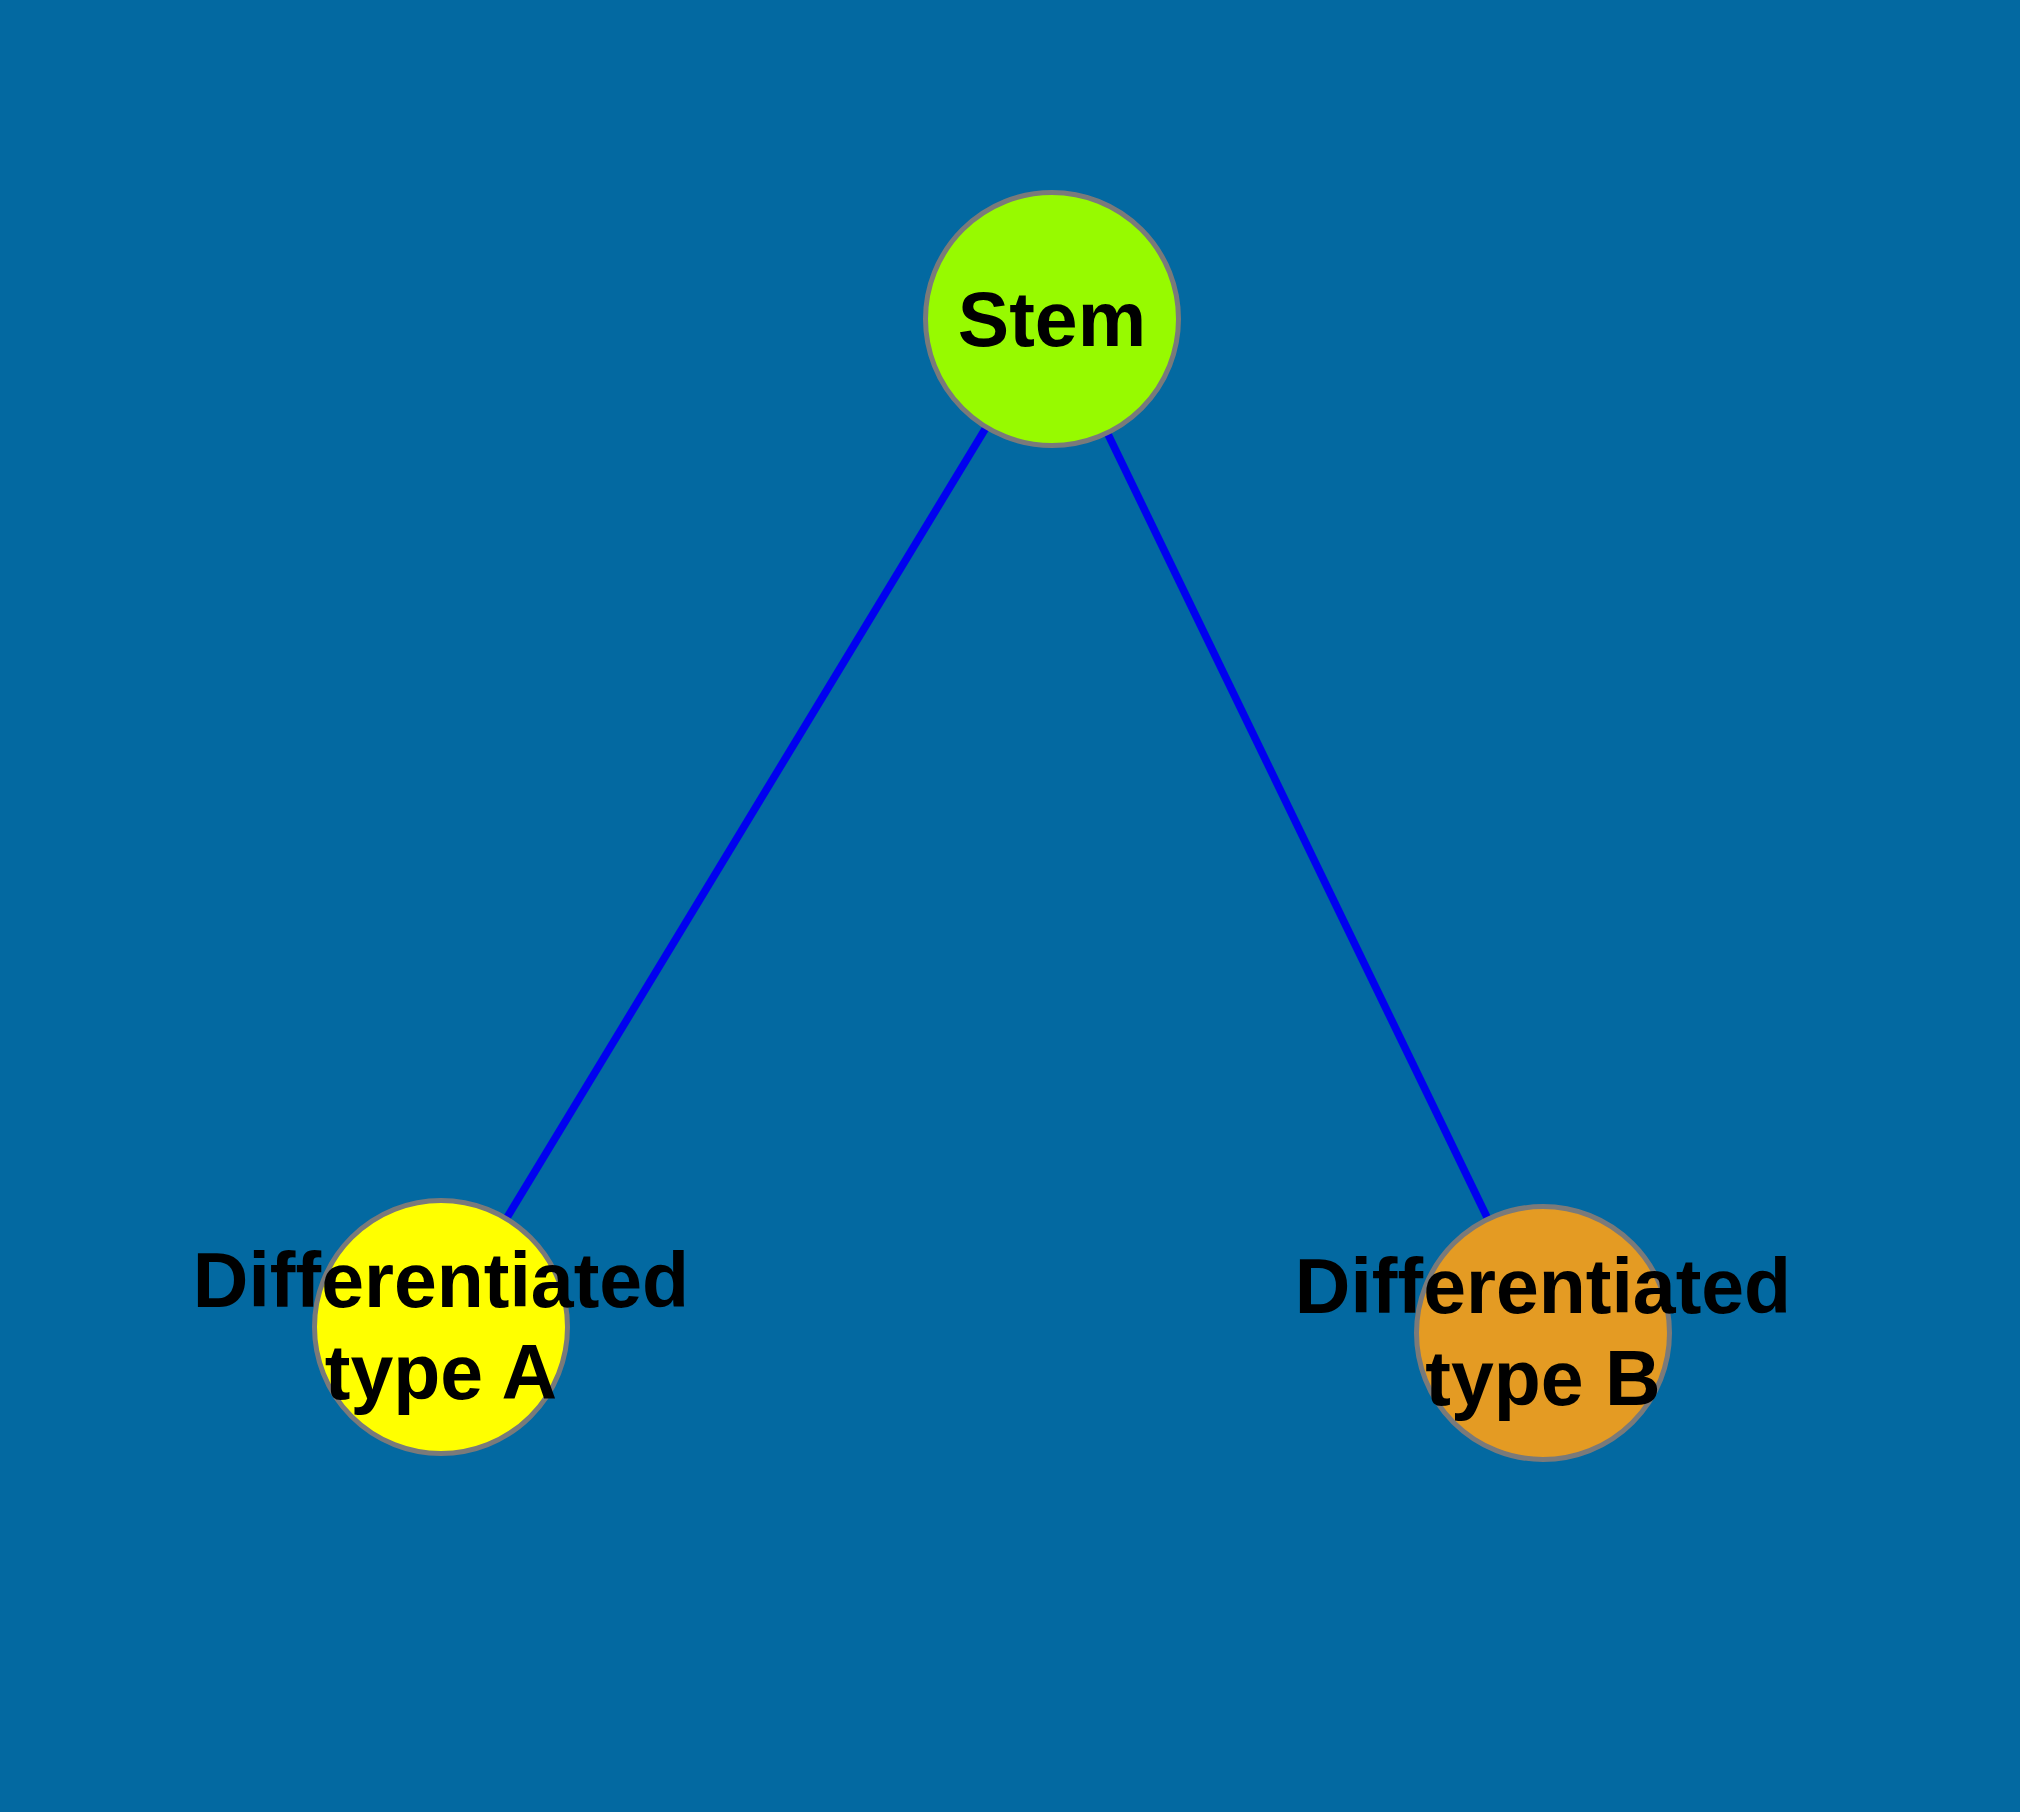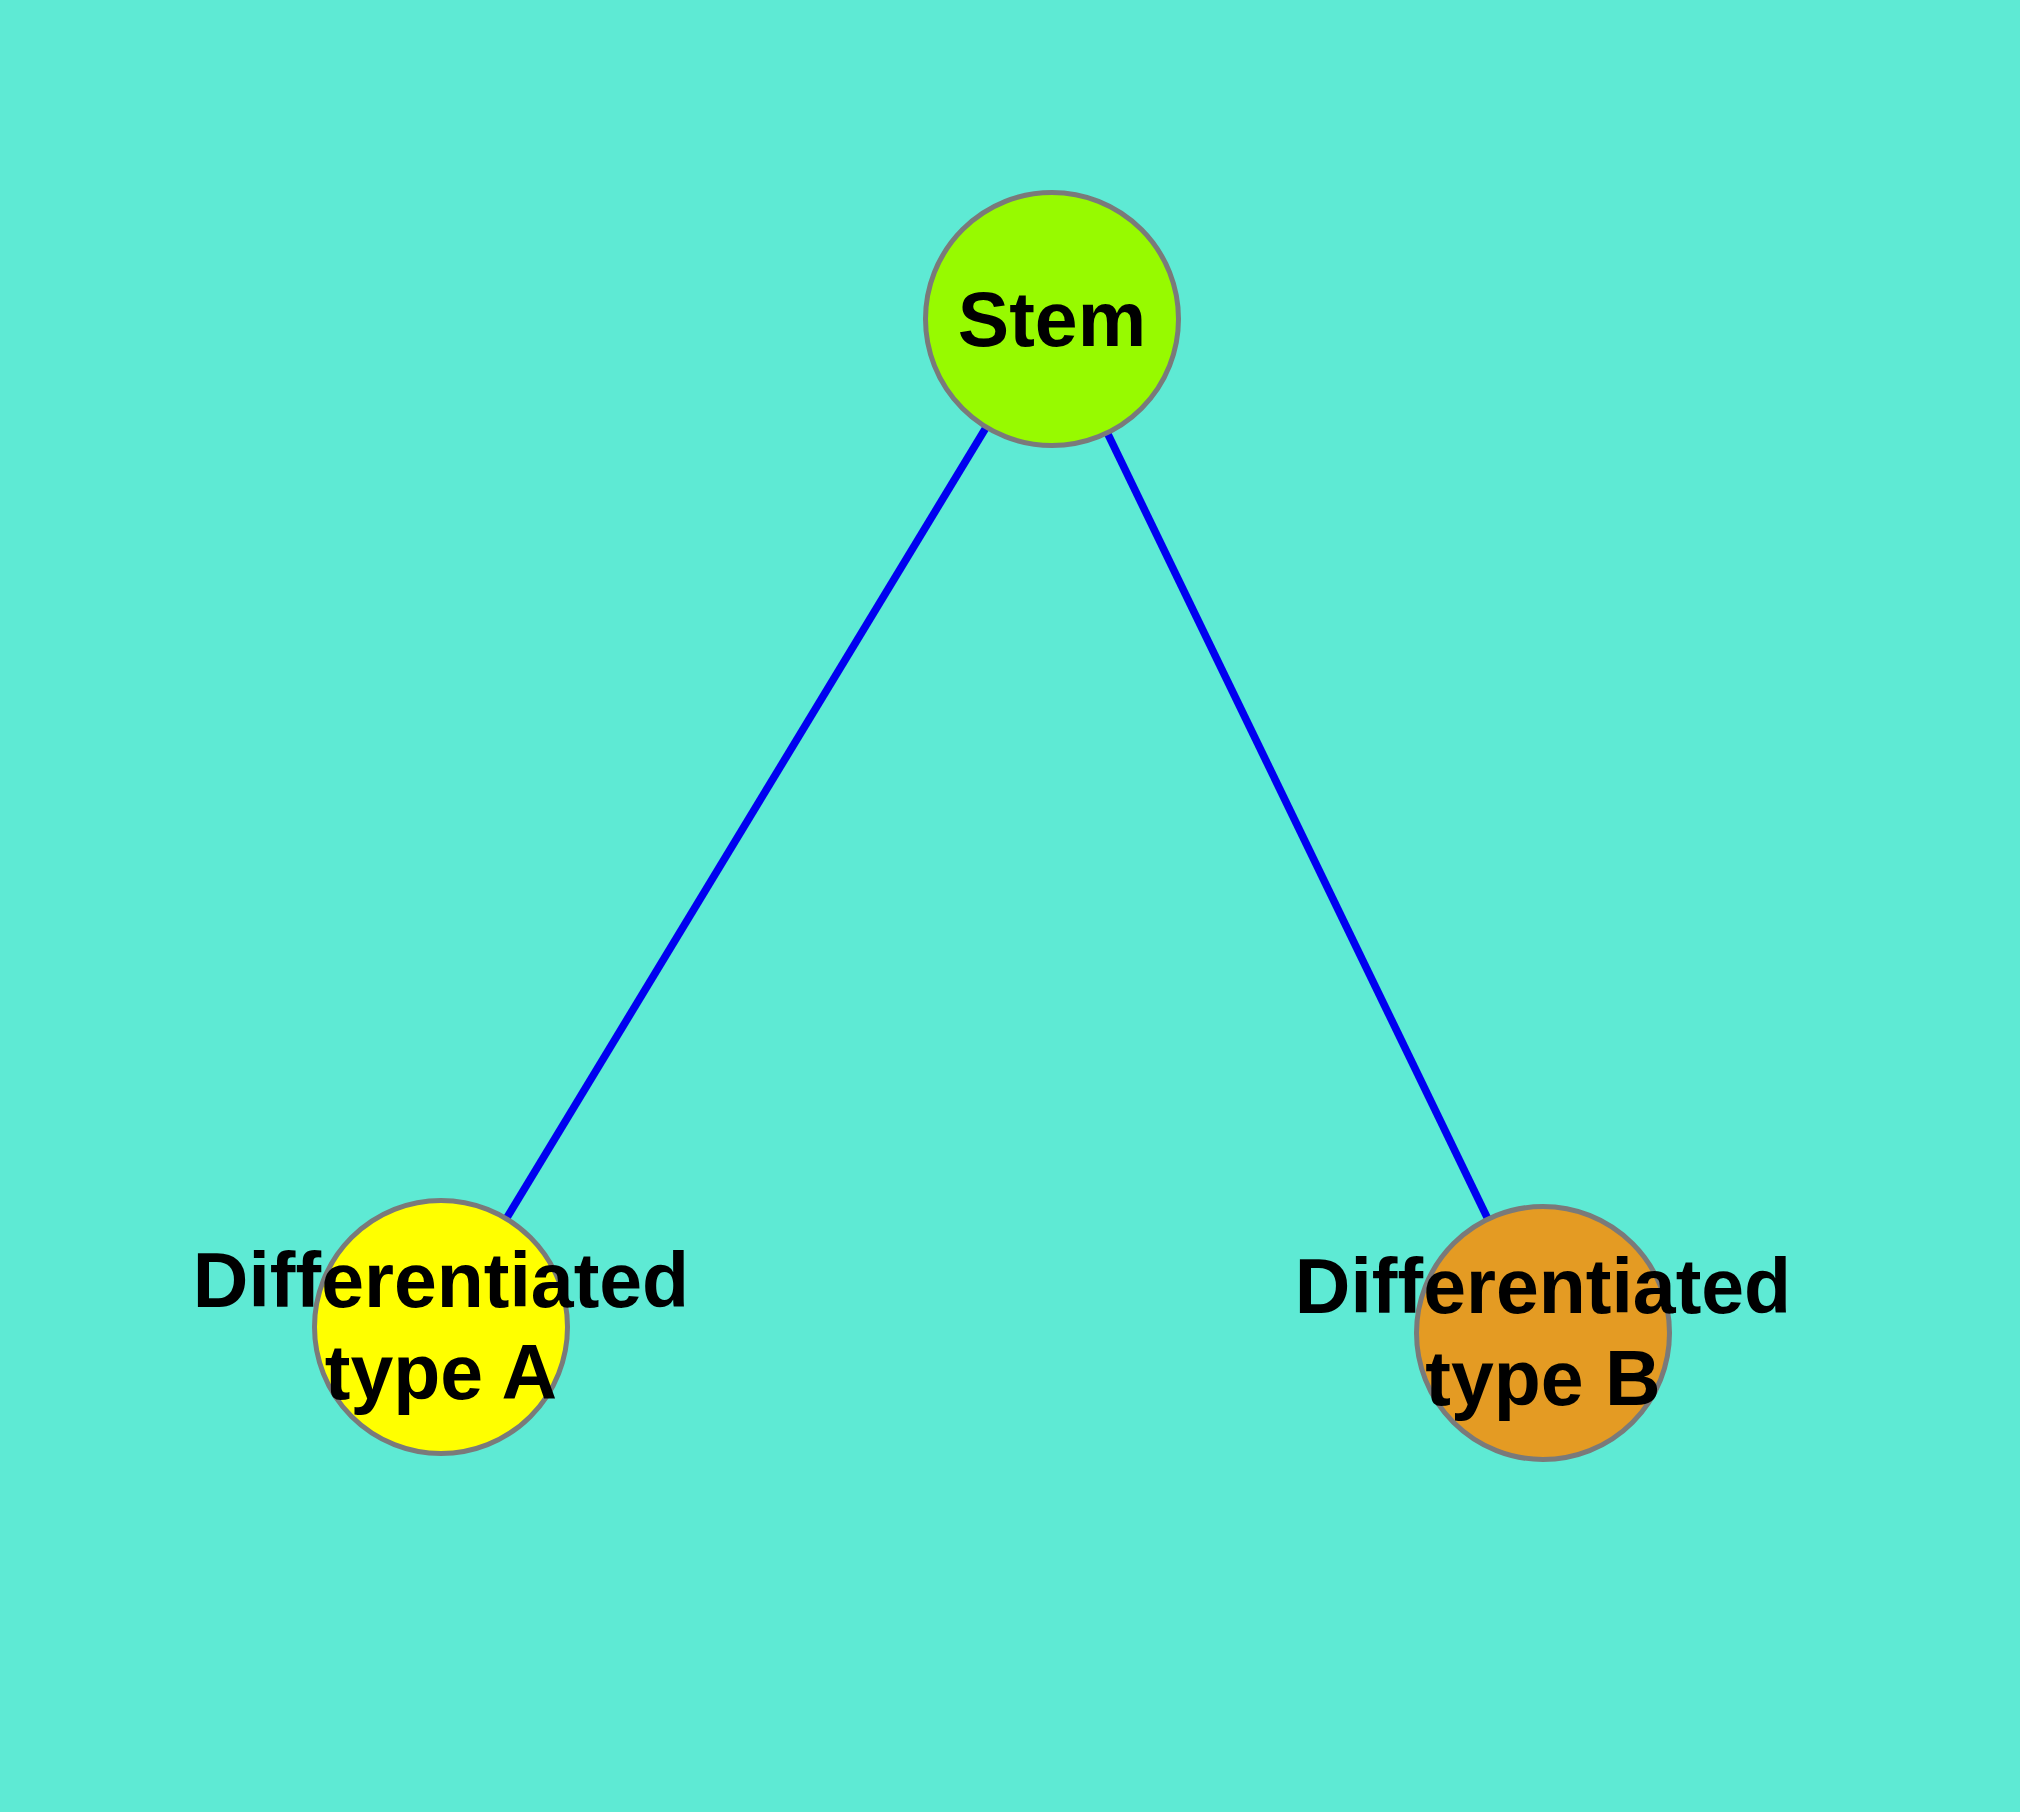--- a/index.html
+++ b/index.html
@@ -38,21 +38,21 @@
     font-weight: bold;
     font-size: 77px;
     line-height: 1.2;
     color: #000000;
     pointer-events: none;
   }
 </style>
 </head>
 <body>
 
-<div class="canvas" style="background: #5eead4;">
+<div class="canvas" style="background: #0369a1;">
 
   <svg class="edges-layer" width="2021" height="1812" viewBox="0 0 2384 2138">
     <line stroke-linecap="butt" x1="1241" y1="376" x2="520" y2="1565" stroke="#0000F0" stroke-width="9"></line>
     <line stroke-linecap="butt" x1="1241" y1="376" x2="1820" y2="1572" stroke="#0000F0" stroke-width="9"></line>
   </svg>
 
   <div class="node" style="left: 923px; top: 190px; width: 258px; height: 258px; background: rgb(151, 250, 0); border-color: rgb(122, 122, 122); border-width: 5.1px;"></div>
   <div class="node" style="left: 312px; top: 1198px; width: 258px; height: 258px; background: rgb(255, 255, 0); border-color: rgb(122, 122, 122); border-width: 5.1px;"></div>
   <div class="node" style="left: 1414px; top: 1204px; width: 258px; height: 258px; background: rgb(228, 155, 35); border-color: rgb(122, 122, 122); border-width: 5.1px;"></div>
 

